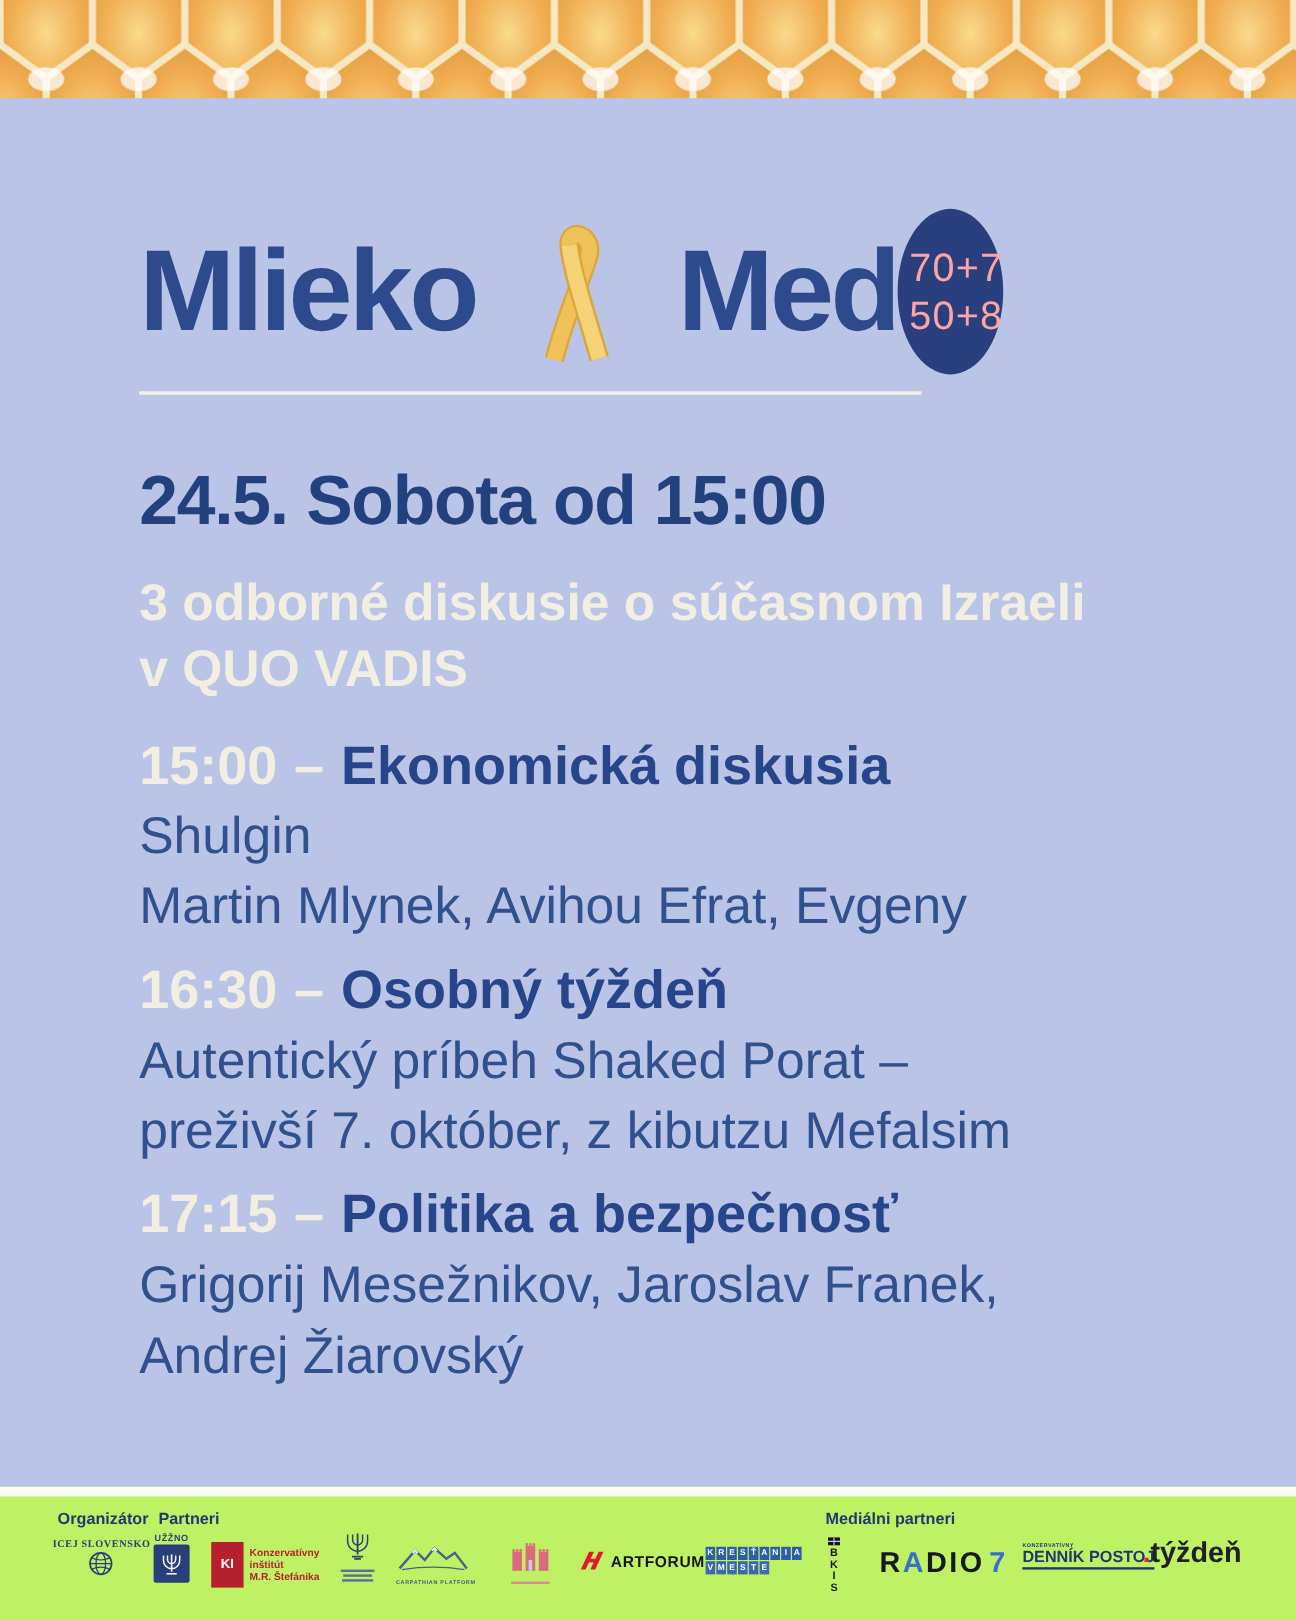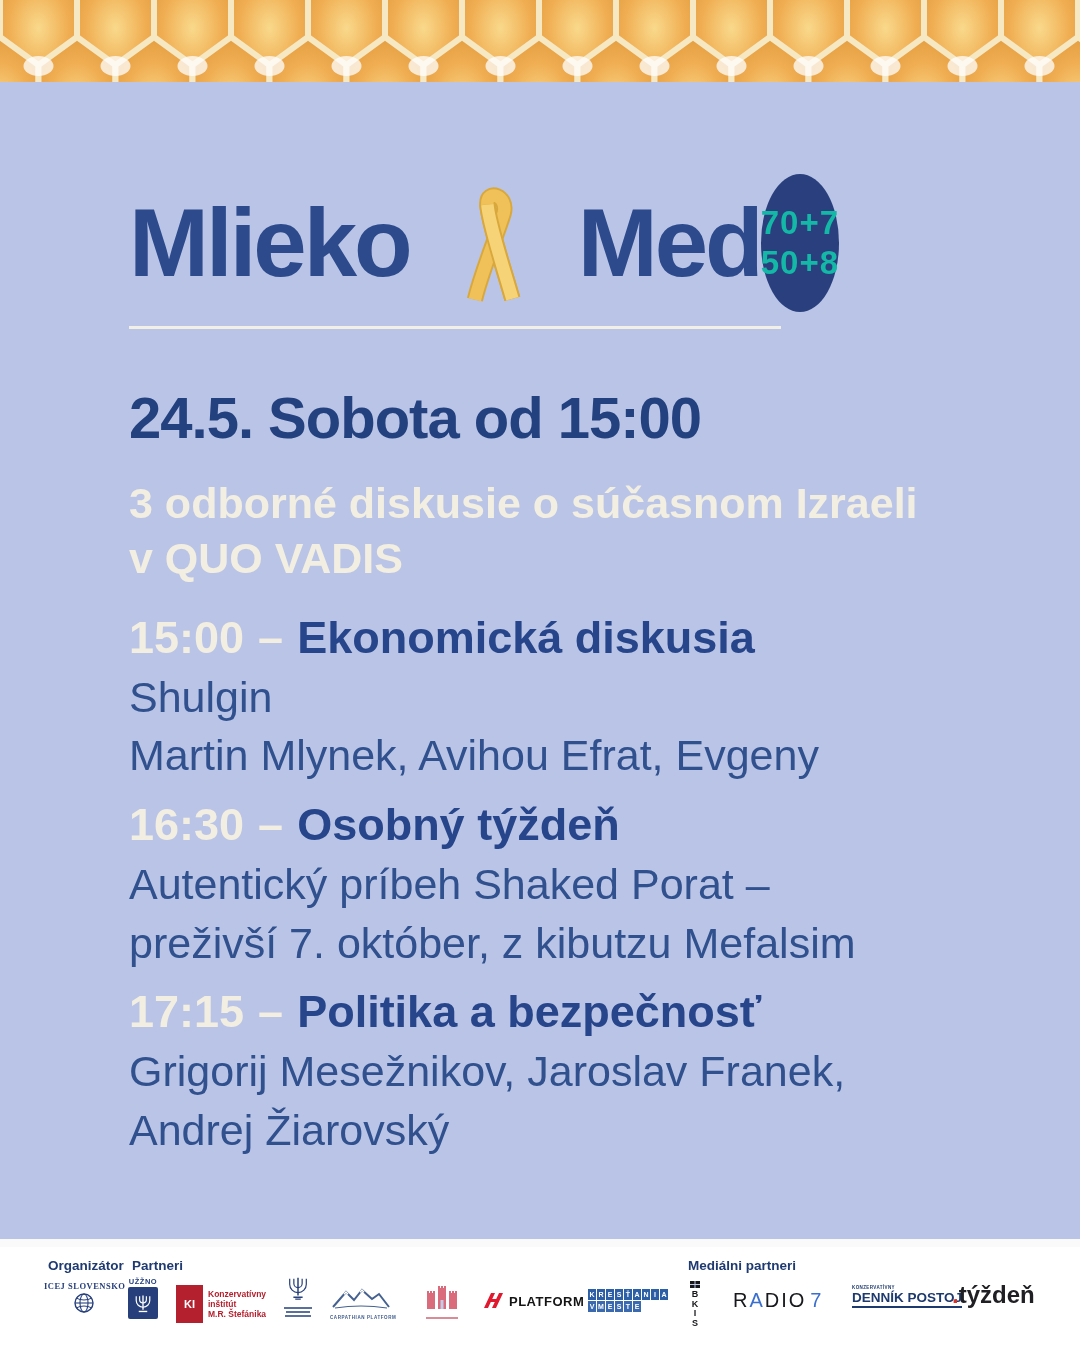--- a/index.html
+++ b/index.html
@@ -3,48 +3,48 @@
 <meta charset="utf-8">
 <style>
   html,body{margin:0;padding:0;width:1080px;height:1350px;overflow:hidden;
     background:#b9c4e6;font-family:"Liberation Sans","DejaVu Sans",sans-serif;}
   .poster{position:relative;width:1080px;height:1350px;background:#b9c4e6;}
 
   
   .banner{position:absolute;top:0;left:0;width:1080px;height:82px;}
 
   
-  .content{position:absolute;top:82px;left:17px;width:872px;box-sizing:border-box;
+  .content{position:absolute;top:82px;left:4px;width:872px;box-sizing:border-box;
     padding:0 108px 0 112px;}
   .title-row{display:flex;align-items:center;margin-top:94px;height:134px;}
   .title-word{font-size:96px;font-weight:bold;color:#2c4a8c;letter-spacing:-3px;line-height:1;}
   .ribbon{width:96px;height:130px;margin:0 34px 0 38px;flex:0 0 auto;}
   .badge{margin-left:auto;width:138px;height:138px;border-radius:50%;background:#2a3f7d;
     display:flex;flex-direction:column;align-items:center;justify-content:center;}
-  .badge span{color:#14b8a6;font-weight:bold;font-size:33px;line-height:1.2;letter-spacing:1px;}
+  .badge span{color:#fca5a5;font-weight:normal;font-size:33px;line-height:1.2;letter-spacing:1px;margin-left:10px;}
 
   .divider{margin-top:16px;height:3px;background:#f1efe6;border:0;width:100%;}
 
   .date-heading{margin-top:56px;font-size:58px;font-weight:bold;color:#24417f;
     letter-spacing:-1px;line-height:1.15;}
   .subtitle{margin-top:24px;font-size:43px;font-weight:bold;color:#f2eee2;line-height:1.28;}
   .subtitle div{white-space:nowrap;}
 
   .section{margin-top:12px;}
   .section.first{margin-top:24px;}
   .sec-head{font-size:45px;font-weight:bold;line-height:1.25;white-space:nowrap;}
   .sec-time{color:#f2eee2;}
   .sec-dash{color:#f2eee2;margin:0 14px;}
   .sec-title{color:#27458a;}
   .sec-desc{font-size:43px;color:#30508e;line-height:1.36;margin-top:2px;}
   .sec-desc div{white-space:nowrap;}
 
   
   .footer{position:absolute;left:0;bottom:0;width:1080px;height:111px;box-sizing:border-box;
-    background:#ffffff;border-top:8px solid #fafafa;}
+    background:#bef264;border-top:8px solid #fafafa;}
   .f-label{position:absolute;top:11px;font-size:13.5px;font-weight:bold;color:#1e3a70;}
   .logo{position:absolute;}
 
   .icej{left:44px;top:34px;width:80px;text-align:center;}
   .icej .t{font-family:"Liberation Serif","DejaVu Serif",serif;font-size:8.5px;font-weight:bold;
     color:#27407c;letter-spacing:.5px;white-space:nowrap;}
   .uzzno{left:126px;top:30px;width:34px;text-align:center;}
   .uzzno .t{font-size:7.5px;font-weight:bold;color:#27407c;letter-spacing:.5px;}
   .uzzno .sq{width:30px;height:32px;background:#27407c;border-radius:2px;margin:1px auto 0;
     display:flex;align-items:center;justify-content:center;}
@@ -60,21 +60,21 @@
   .castle .bar{background:#d98b98;}
   .artforum{left:483px;top:46px;display:flex;align-items:center;gap:4px;}
   .artforum .t{font-size:13px;font-weight:bold;color:#141414;letter-spacing:.5px;}
   .krest{left:588px;top:42px;}
   .krest .row{display:flex;gap:1px;margin-bottom:1px;}
   .tile{display:inline-flex;width:8px;height:11px;align-items:center;justify-content:center;
     background:#2d5fa6;color:#fff;font-size:7px;font-weight:bold;}
   .krest .row:nth-child(2) .tile{background:#3a69b0;}
   .bkis{left:688px;top:34px;width:14px;text-align:center;font-size:9px;font-weight:bold;
     color:#15151a;line-height:1.05;}
-  .radio{left:733px;top:42px;font-size:20px;font-weight:normal;color:#17181c;letter-spacing:2px;
+  .radio{left:733px;top:42px;font-size:24px;font-weight:bold;color:#17181c;letter-spacing:2px;
     white-space:nowrap;}
   .radio .blue{color:#3a6fd0;}
   .radio .seven{margin-left:4px;}
   .postoj{left:852px;top:38px;}
   .postoj .small{font-size:4.5px;font-weight:bold;color:#1d3a6e;letter-spacing:.4px;}
   .postoj .big{font-size:13.5px;font-weight:bold;color:#1d3a6e;border-bottom:2px solid #1d3a6e;
     padding-bottom:1px;white-space:nowrap;}
   .tyzden{left:952px;top:34px;font-size:24px;font-weight:bold;color:#202024;white-space:nowrap;}
   .tyzden .dot{color:#e03022;}
 </style>
@@ -235,21 +235,21 @@
       </svg>
       <div class="bar" style="width:32px"></div>
     </div>
 
     <div class="logo artforum">
       <svg width="22" height="16" viewBox="0 0 22 16">
         <path d="M1 15 L8 0 L12 0 L5 15 Z" fill="#e0192e"></path>
         <path d="M9 15 L16 0 L20 0 L13 15 Z" fill="#e0192e"></path>
         <rect x="6" y="6" width="10" height="3" fill="#e0192e"></rect>
       </svg>
-      <span class="t">PLATFORM</span>
+      <span class="t">ARTFORUM</span>
     </div>
 
     <div class="logo krest">
       <div class="row">
           <span class="tile">K</span>
           <span class="tile">R</span>
           <span class="tile">E</span>
           <span class="tile">S</span>
           <span class="tile">Ť</span>
           <span class="tile">A</span>

